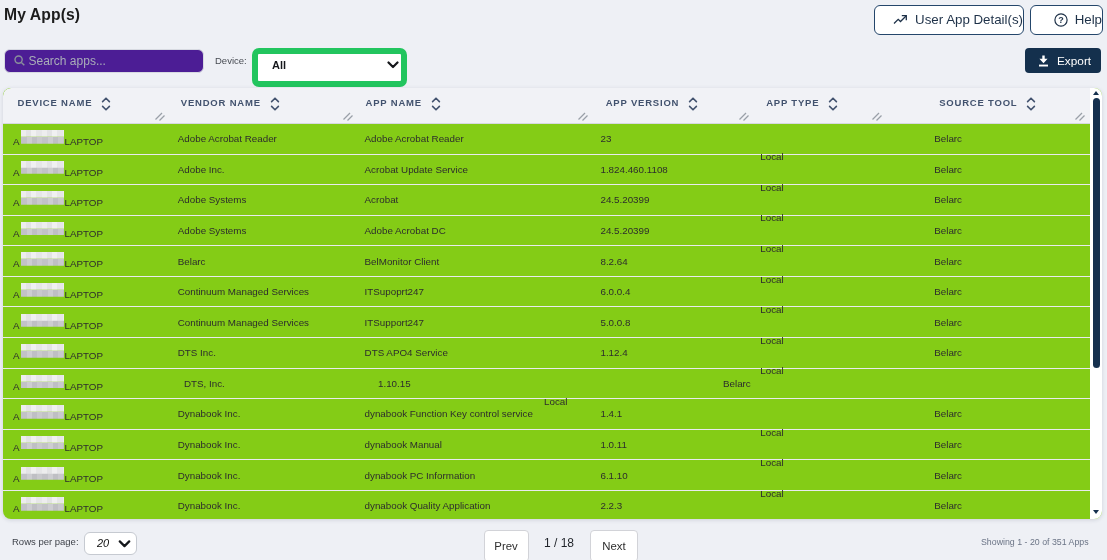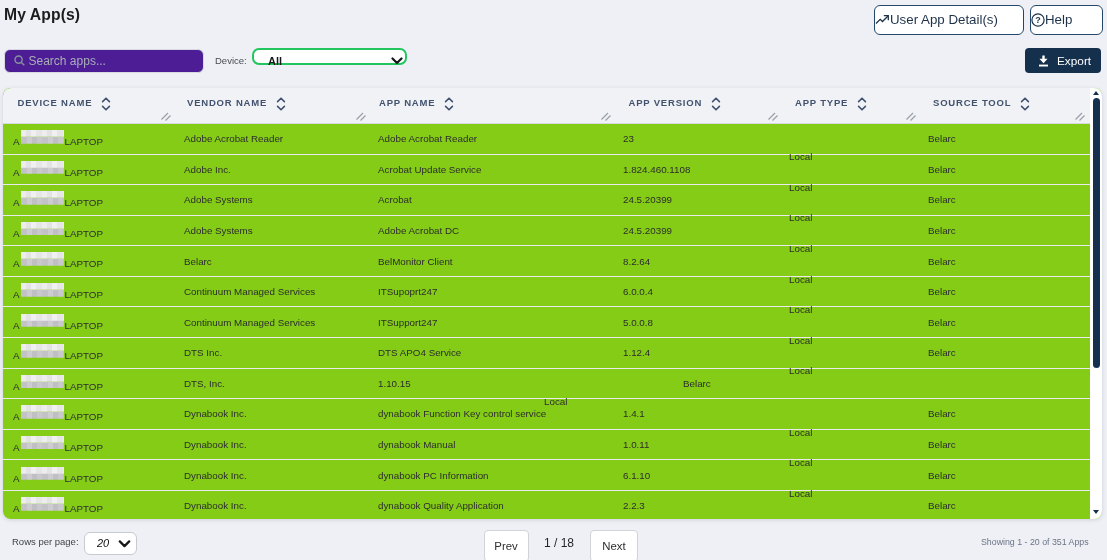--- a/index.html
+++ b/index.html
@@ -2,43 +2,43 @@
 <html><head>
 <meta charset="utf-8">
 <style>
 * { margin:0; padding:0; box-sizing:border-box; }
 html,body { width:1107px; height:560px; overflow:hidden; }
 body { background:#eef0f5; font-family:"Liberation Sans", sans-serif; position:relative; }
 
 h1 { left:4px; top:6px; font-size:15.7px; font-weight:bold; color:#1c1c1c; position:absolute; letter-spacing:0.1px; }
 
 
-.obtn { position:absolute; top:5px; height:29.5px; background:#fff; border:1px solid #24466b; border-radius:6px; color:#1e3148; font-size:13.3px; display:flex; align-items:center; justify-content:flex-start; }
+.obtn { position:absolute; top:5px; height:29.5px; background:#fff; border:1px solid #24466b; border-radius:6px; color:#1e3148; font-size:13.3px; display:flex; align-items:center; justify-content:flex-end; gap:7px; }
 #uad { left:874px; width:150px; }
 #help { left:1030px; width:73px; }
 
 
 #search { left:4px; top:49px; width:199.5px; height:23.5px; background:#4c1d95; border:1px solid #d7dae1; border-radius:6px; position:absolute; display:flex; align-items:center; }
 #search svg { margin-left:8.5px; }
 #search .ph { color:#a9aeb8; font-size:12px; margin-left:4px; }
 
 #devlbl { left:215px; top:55px; position:absolute; font-size:9.5px; color:#474b52; }
-#devsel { left:252px; top:47.5px; width:155px; height:17px; position:absolute; background:#fff; border:2px solid #22c55e; border-radius:7px; }
+#devsel { left:252px; top:47.5px; width:155px; height:39px; position:absolute; background:#fff; border:6px solid #22c55e; border-radius:7px; }
 #devsel .val { position:absolute; left:14px; top:5px; font-size:11px; font-weight:bold; color:#15171b; }
 #devsel svg { position:absolute; right:2px; top:7px; }
 
 #export { left:1025px; top:48px; width:76px; height:25px; position:absolute; background:#14304d; border-radius:4px; color:#fff; font-size:11.8px; display:flex; align-items:center; padding-left:13px; gap:8px; }
 
 
 #tbl { left:3px; top:88px; width:1099px; height:430.5px; position:absolute; background:#84cc16; border-radius:8px; box-shadow:0 1px 4px rgba(25,40,70,.15); overflow:hidden; }
 #thead { display:flex; height:36px; width:1087px; background:#f1f2f6; border-bottom:1px solid #d7d9df; border-radius:8px 0 0 0; }
 .hc { position:relative; display:flex; align-items:center; padding-bottom:7px; font-size:9.5px; font-weight:bold; letter-spacing:0.8px; color:#42526e; }
 .hc .sort { margin-left:9px; margin-top:3.5px; }
 .hc .rh { position:absolute; right:5px; bottom:2px; }
-.c1{width:173px;} .c2{width:195px;} .c3{width:245px;} .c4{width:167px;} .c5{width:138px;} .c6{width:169px;}
+.c1{width:173px;} .c2{width:195px;} .c3{width:245px;} .c4{width:167px;} .c5{width:138px;} .c6{width:169px;margin-left:40px;}
 .hc.c1{padding-left:14.5px;} .hc.c2{padding-left:11px;} .hc.c3{padding-left:8px;} .hc.c4{padding-left:12.5px;} .hc.c5{padding-left:12px;} .hc.c6{padding-left:12px;}
 .row { display:flex; height:30.58px; width:1087px; border-bottom:1px solid #e8eaee; align-items:center; font-size:9.8px; color:#2d2d2d; }
 .row>div { overflow:hidden; white-space:nowrap; }
 .row .c1{padding-left:10px;} .row .c2{padding-left:8px;} .row .c3{padding-left:7px;} .row .c4{padding-left:7px;} .row .c5{padding-left:6px;margin-top:36px;} .row .c6{padding-left:7px;}
 .red { display:inline-block; vertical-align:1.8px; width:42.5px; height:13.5px; margin:0 1px 0 1.5px;
   background-image:
     repeating-linear-gradient(90deg, #ededee 0 5px, #e3e3e5 5px 10px, #f0f0f1 10px 15px, #e6e6e8 15px 21px),
     repeating-linear-gradient(90deg, #c2c2c7 0 6px, #cdcdd1 6px 11px, #bfbfc4 11px 16px, #c9c9cd 16px 21px);
   background-size:100% 6.75px, 100% 6.75px; background-position:0 0, 0 6.75px; background-repeat:no-repeat; }
 

